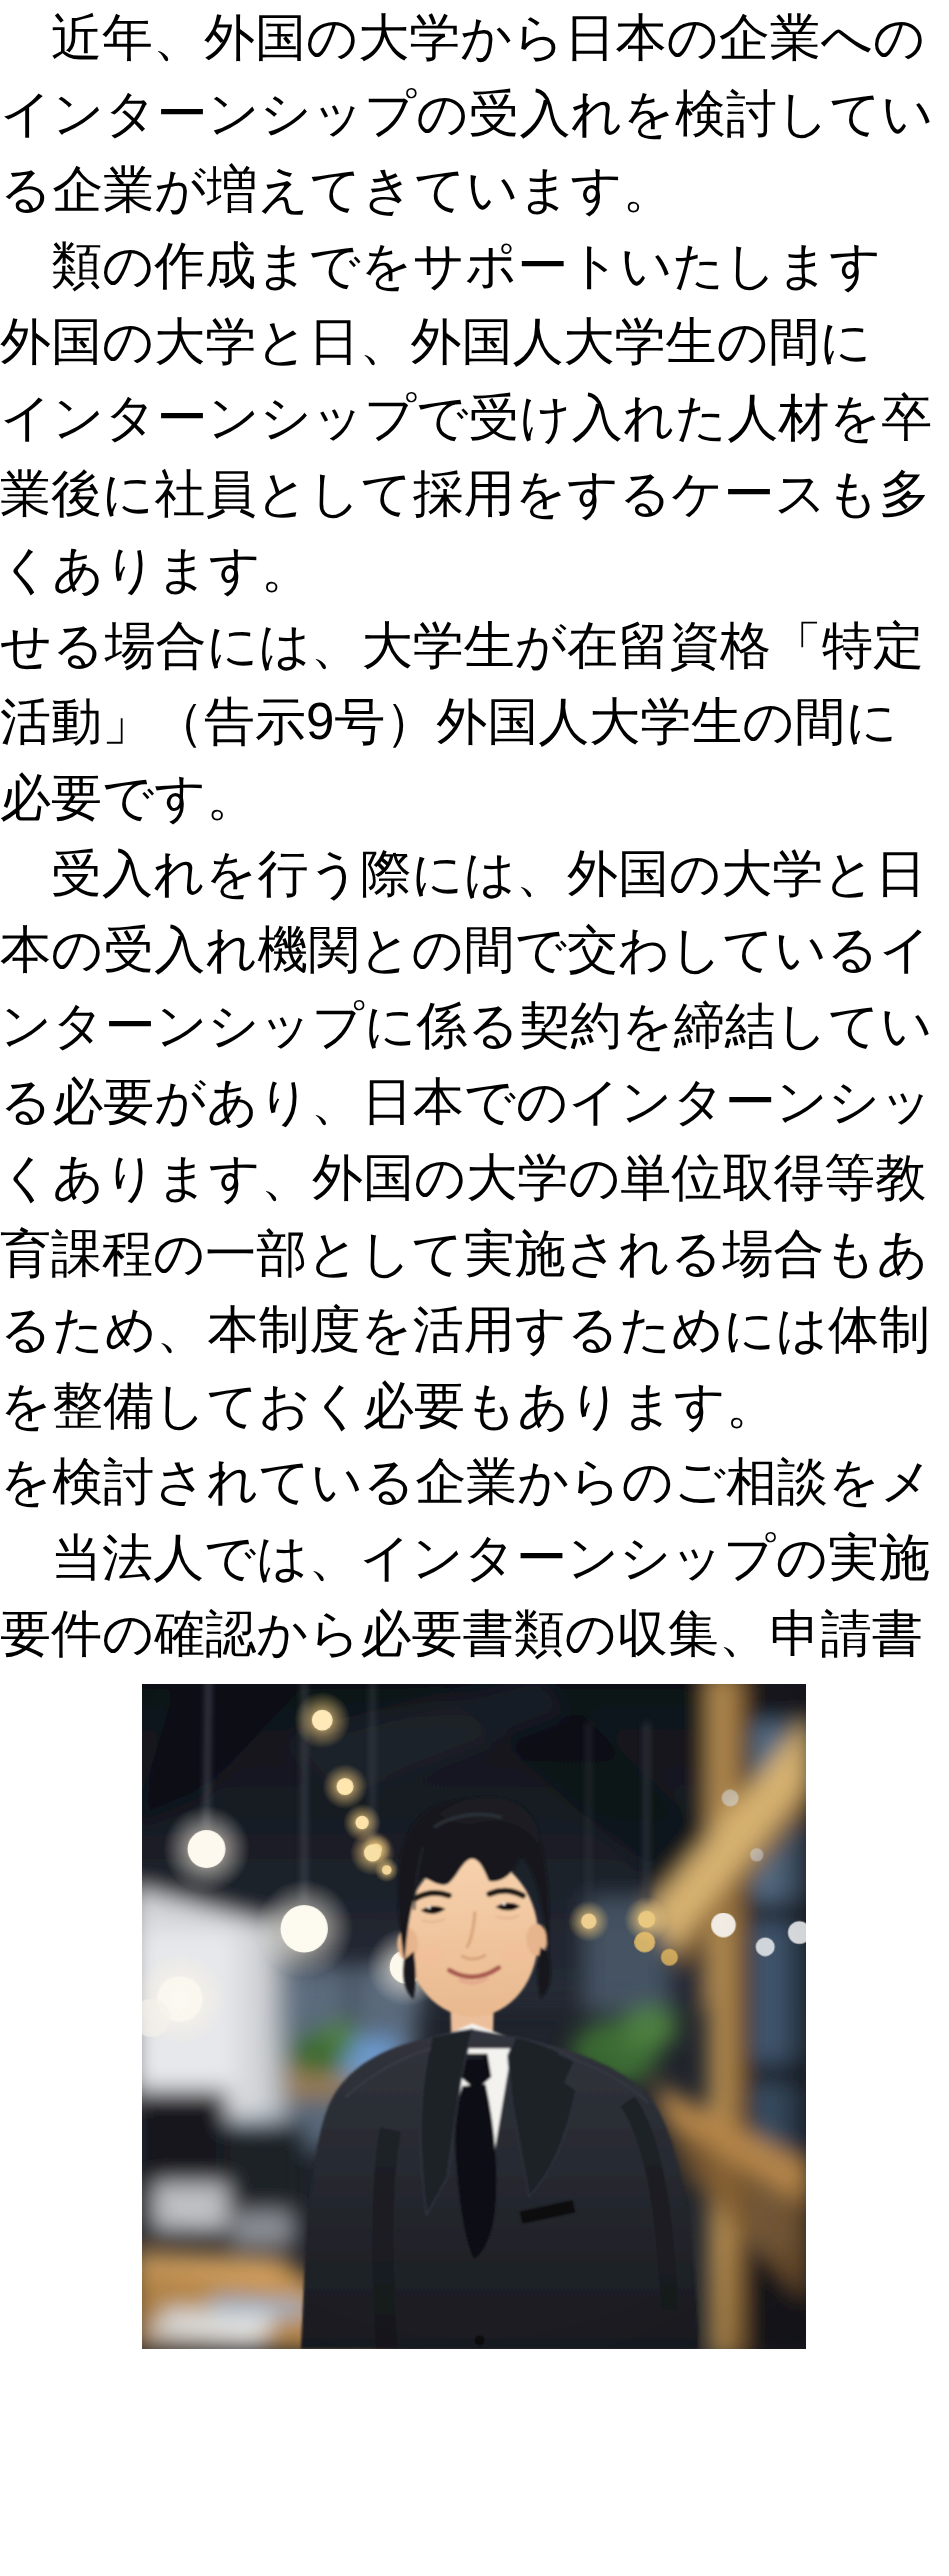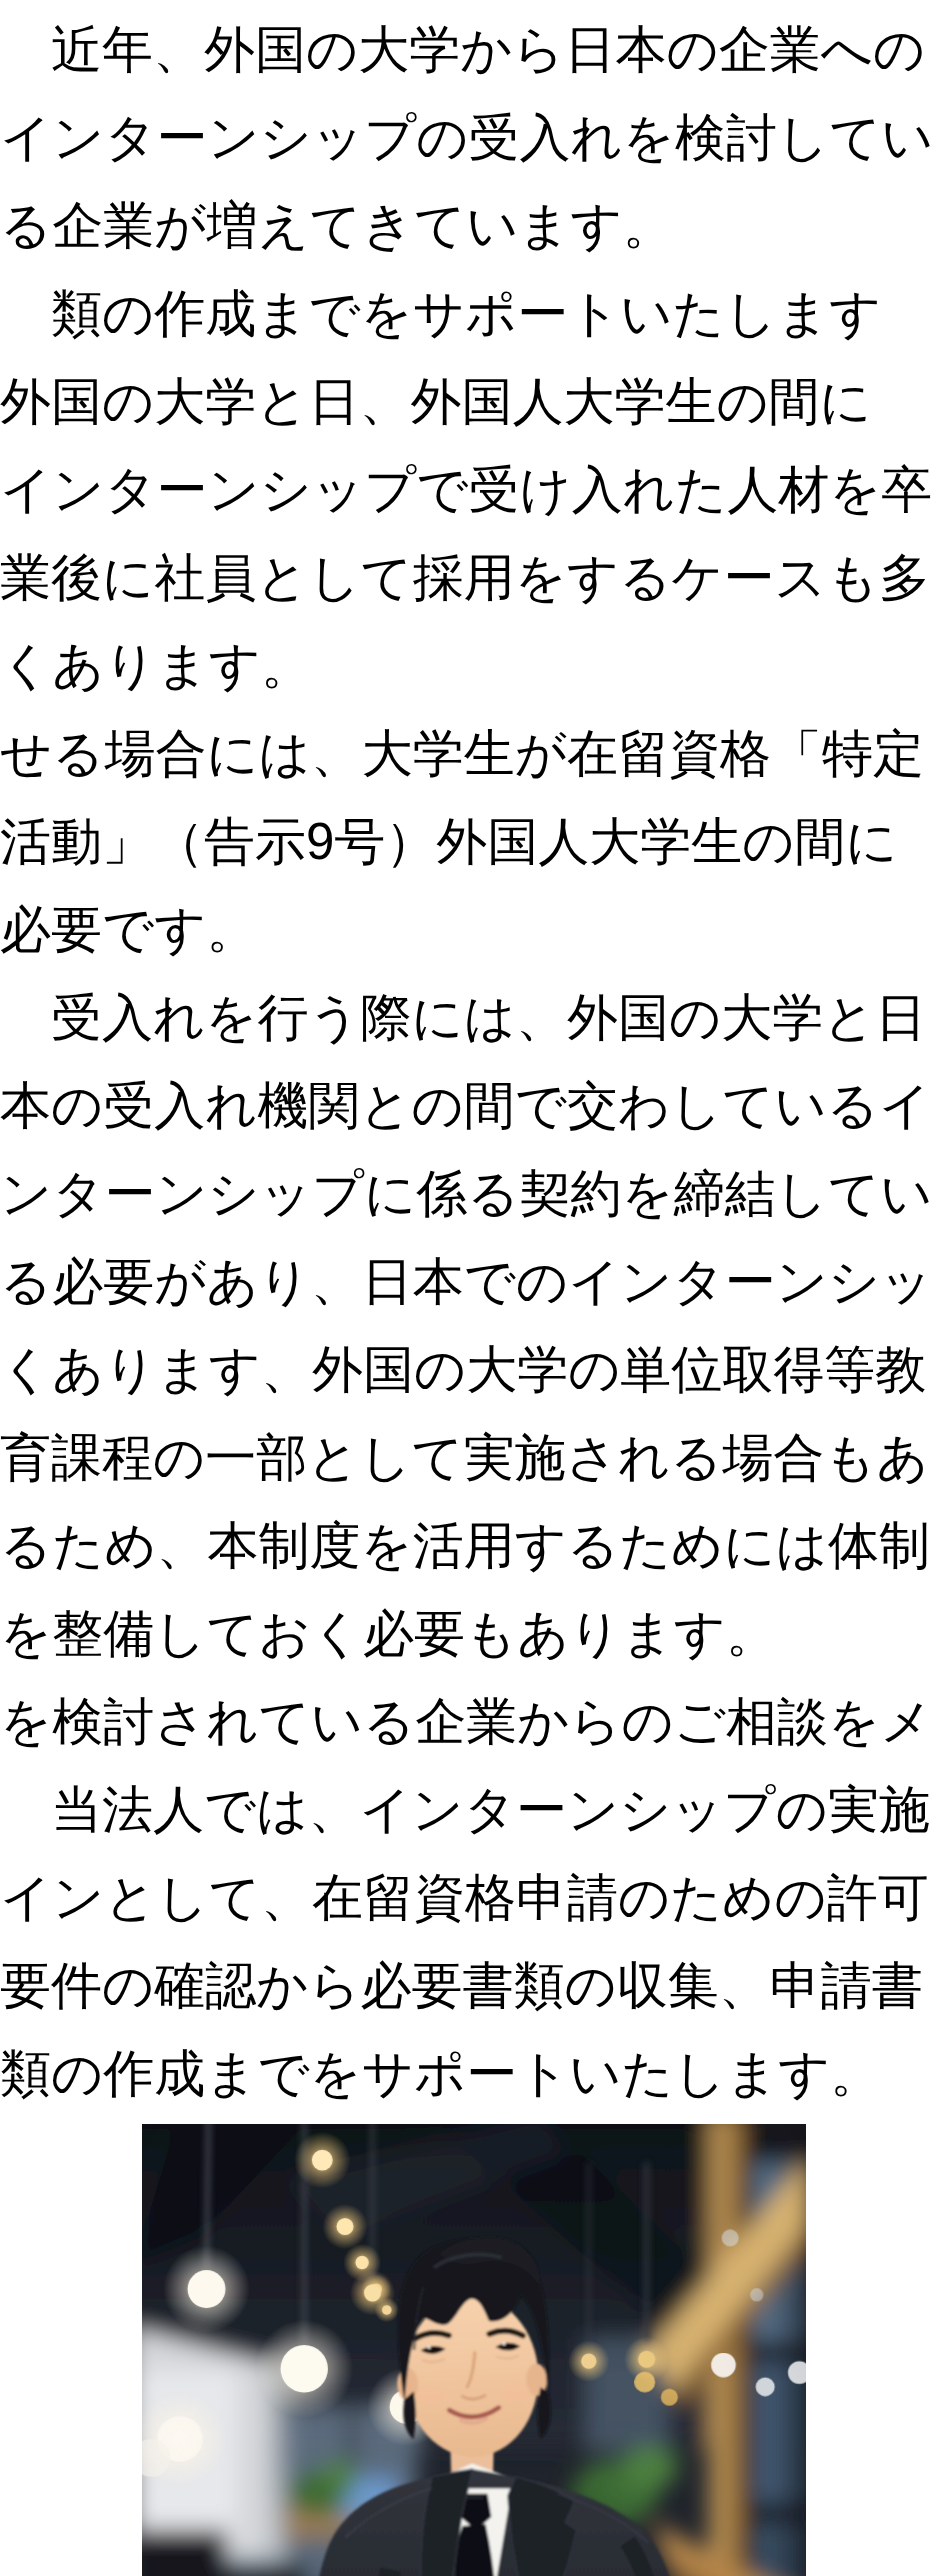--- a/index.html
+++ b/index.html
@@ -16,21 +16,20 @@
     font-size: 51px;
   }
   main.article { width: 949px; }
   p.para { margin: 0; padding: 0; }
   .line {
     display: block;
     height: 76px;
     line-height: 76px;
     white-space: nowrap;
     letter-spacing: 0px;
-    margin-top: 12px;
   }
   figure.photo {
     margin: 12.3px 0 0 142px;
     padding: 0;
     width: 664px;
     height: 665px;
     overflow: hidden;
   }
   figure.photo svg { display: block; }
 </style>
@@ -66,23 +65,21 @@
     <span class="line">る必要があり、日本でのインターンシッ</span>
     <span class="line">くあります、外国の大学の単位取得等教</span>
     <span class="line">育課程の一部として実施される場合もあ</span>
     <span class="line">るため、本制度を活用するためには体制</span>
     <span class="line">を整備しておく必要もあります。</span>
   </p>
 
   <p class="para">
     <span class="line">を検討されている企業からのご相談をメ</span>
     <span class="line">　当法人では、インターンシップの実施</span>
-    <span class="line">インとして、在留資格申請のための許可</span>
     <span class="line">要件の確認から必要書類の収集、申請書</span>
-    <span class="line">類の作成までをサポートいたします。</span>
   </p>
 
 </main>
 
 <figure class="photo">
   <svg width="664" height="665" viewBox="0 0 700 701" xmlns="http://www.w3.org/2000/svg">
     <defs>
       <filter id="b12" x="-20%" y="-20%" width="140%" height="140%">
           <feGaussianBlur stdDeviation="12"></feGaussianBlur>
         </filter>

